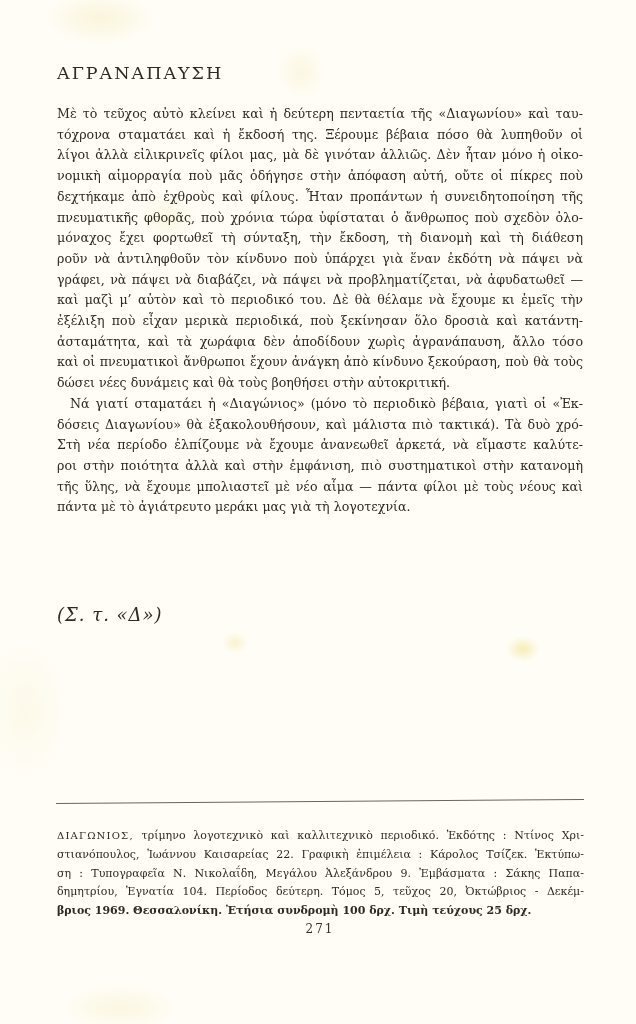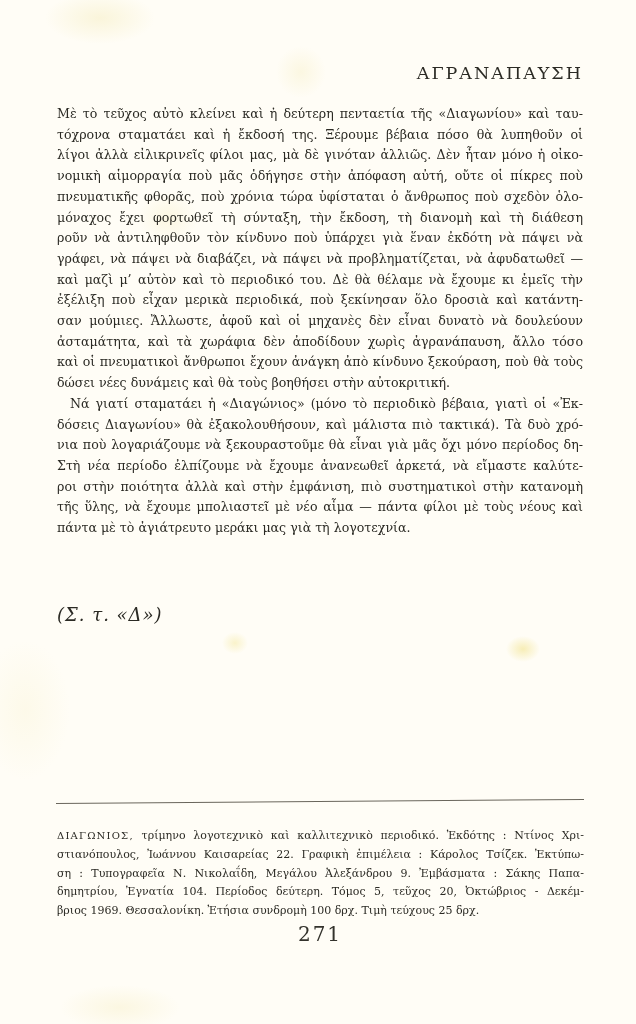--- a/index.html
+++ b/index.html
@@ -36,21 +36,21 @@
   .stain-6 { left: -20px; top: 640px; width: 90px;  height: 140px;
              background: radial-gradient(closest-side, rgba(250,244,214,.4), rgba(250,244,214,0)); }
   .stain-7 { left: 60px;  top: 985px; width: 120px; height: 45px;
              background: radial-gradient(closest-side, rgba(247,239,200,.45), rgba(247,239,200,0)); }
 
   .doc-title {
     position: absolute;
     top: 63px;
     left: 57px;
     width: 526px;
-    text-align: right;
+    text-align: left;
     font-size: 17.5px;
     letter-spacing: 2px;
     color: #2b2a24;
   }
   .body-text {
     position: absolute;
     top: 104px;
     left: 57px;
     width: 526px;
     font-size: 12.6px;
@@ -93,32 +93,33 @@
     width: 527px;
     font-size: 11px;
     line-height: 18.8px;
   }
   .f-line {
     text-align: justify;
     text-align-last: justify;
   }
   .colophon .f-repeat .f-line:last-child {
     text-align-last: left;
+    font-weight: bold;
   }
   .masthead {
     letter-spacing: 1.2px;
     font-size: 10px;
   }
   .page-number {
     position: absolute;
     top: 922px;
     left: 57px;
     width: 526px;
     text-align: center;
-    font-size: 20px;
+    font-size: 12px;
     letter-spacing: 2px;
     color: #33322c;
   }
 </style>
 </head>
 <body>
 
 <div class="page">
 
   <div class="stain stain-1"></div>
@@ -130,35 +131,34 @@
   <div class="stain stain-7"></div>
 
   <div class="doc-title">ΑΓΡΑΝΑΠΑΥΣΗ</div>
 
   <div class="body-text">
     <div class="para para-1">
         <div class="line">Μὲ τὸ τεῦχος αὐτὸ κλείνει καὶ ἡ δεύτερη πενταετία τῆς «Διαγωνίου» καὶ ταυ-</div>
         <div class="line">τόχρονα σταματάει καὶ ἡ ἔκδοσή της. Ξέρουμε βέβαια πόσο θὰ λυπηθοῦν οἱ</div>
         <div class="line">λίγοι ἀλλὰ εἰλικρινεῖς φίλοι μας, μὰ δὲ γινόταν ἀλλιῶς. Δὲν ἦταν μόνο ἡ οἰκο-</div>
         <div class="line">νομικὴ αἱμορραγία ποὺ μᾶς ὁδήγησε στὴν ἀπόφαση αὐτή, οὔτε οἱ πίκρες ποὺ</div>
+        <div class="line">δεχτήκαμε ἀπὸ ἐχθροὺς καὶ φίλους. Ἦταν προπάντων ἡ συνειδητοποίηση τῆς</div>
         <div class="line">πνευματικῆς φθορᾶς, ποὺ χρόνια τώρα ὑφίσταται ὁ ἄνθρωπος ποὺ σχεδὸν ὁλο-</div>
         <div class="line">μόναχος ἔχει φορτωθεῖ τὴ σύνταξη, τὴν ἔκδοση, τὴ διανομὴ καὶ τὴ διάθεση</div>
         <div class="line">ροῦν νὰ ἀντιληφθοῦν τὸν κίνδυνο ποὺ ὑπάρχει γιὰ ἕναν ἐκδότη νὰ πάψει νὰ</div>
         <div class="line">γράφει, νὰ πάψει νὰ διαβάζει, νὰ πάψει νὰ προβληματίζεται, νὰ ἀφυδατωθεῖ —</div>
         <div class="line">καὶ μαζὶ μ’ αὐτὸν καὶ τὸ περιοδικό του. Δὲ θὰ θέλαμε νὰ ἔχουμε κι ἐμεῖς τὴν</div>
         <div class="line">ἐξέλιξη ποὺ εἶχαν μερικὰ περιοδικά, ποὺ ξεκίνησαν ὅλο δροσιὰ καὶ κατάντη-</div>
-        <div class="line">σαν μούμιες. Ἄλλωστε, ἀφοῦ καὶ οἱ μηχανὲς δὲν εἶναι δυνατὸ νὰ δουλεύουν</div>
         <div class="line">ἀσταμάτητα, καὶ τὰ χωράφια δὲν ἀποδίδουν χωρὶς ἀγρανάπαυση, ἄλλο τόσο</div>
         <div class="line">καὶ οἱ πνευματικοὶ ἄνθρωποι ἔχουν ἀνάγκη ἀπὸ κίνδυνο ξεκούραση, ποὺ θὰ τοὺς</div>
         <div class="line">δώσει νέες δυνάμεις καὶ θὰ τοὺς βοηθήσει στὴν αὐτοκριτική.</div>
       </div>
     <div class="para para-2">
         <div class="line">Νά γιατί σταματάει ἡ «Διαγώνιος» (μόνο τὸ περιοδικὸ βέβαια, γιατὶ οἱ «Ἐκ-</div>
         <div class="line">δόσεις Διαγωνίου» θὰ ἐξακολουθήσουν, καὶ μάλιστα πιὸ τακτικά). Τὰ δυὸ χρό-</div>
-        <div class="line">νια ποὺ λογαριάζουμε νὰ ξεκουραστοῦμε θὰ εἶναι γιὰ μᾶς ὄχι μόνο περίοδος δη-</div>
         <div class="line">Στὴ νέα περίοδο ἐλπίζουμε νὰ ἔχουμε ἀνανεωθεῖ ἀρκετά, νὰ εἴμαστε καλύτε-</div>
         <div class="line">ροι στὴν ποιότητα ἀλλὰ καὶ στὴν ἐμφάνιση, πιὸ συστηματικοὶ στὴν κατανομὴ</div>
         <div class="line">τῆς ὕλης, νὰ ἔχουμε μπολιαστεῖ μὲ νέο αἷμα — πάντα φίλοι μὲ τοὺς νέους καὶ</div>
         <div class="line">πάντα μὲ τὸ ἀγιάτρευτο μεράκι μας γιὰ τὴ λογοτεχνία.</div>
       </div>
   </div>
 
   <div class="signature">(Σ. τ. «Δ»)</div>
 
   <div class="divider"></div>

